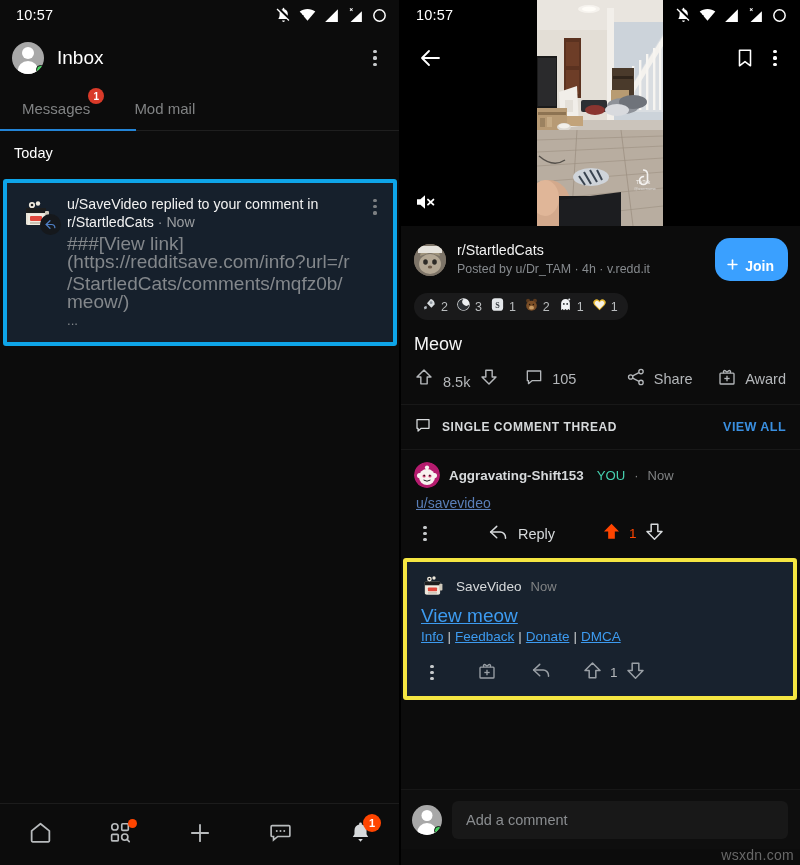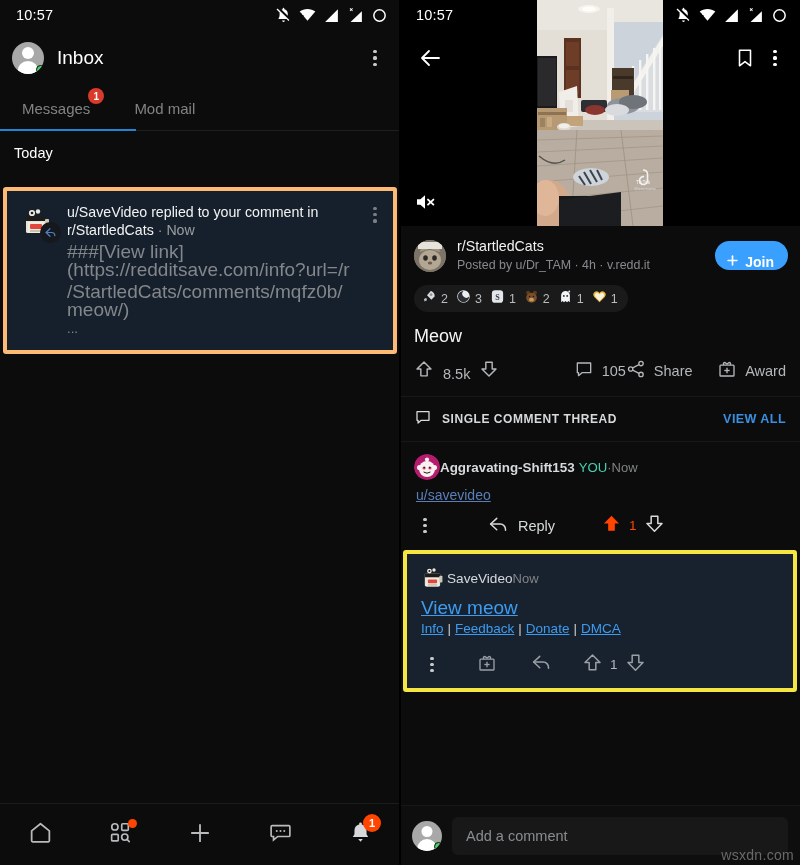--- a/index.html
+++ b/index.html
@@ -70,21 +70,21 @@
     color: #fff; font-size: 10px; font-weight: 700;
     display: flex; align-items: center; justify-content: center; padding: 0 4px;
   }
   .tab-underline-track { height: 1px; background: #1f1f1f; position: relative; }
   .tab-underline { position: absolute; left: 0; top: -1.5px; width: 136px; height: 2.5px; background: #2384d6; }
 
   
   .today-label { color: #fff; font-size: 14.5px; font-weight: 500; padding: 14px 0 10px 14px; }
 
   .notif-highlight {
-    margin: 16px 3px; border: 4px solid #fdba74; border-radius: 3px;
+    margin: 8px 3px; border: 4px solid #0ea5e9; border-radius: 3px;
     background: #16202c;
   }
   .notif-card { display: flex; padding: 12px 8px 14px 14px; gap: 12px; }
   .bot-avatar {
     position: relative; width: 34px; height: 34px; flex: none; margin-top: 2px;
   }
   .bot-avatar svg { display: block; }
   .reply-badge {
     position: absolute; right: -6px; bottom: -4px;
     width: 21px; height: 21px; border-radius: 50%;
@@ -127,52 +127,52 @@
   .mute-btn { position: absolute; left: 10px; bottom: 8px; z-index: 6; width: 32px; height: 32px;
               display: flex; align-items: center; justify-content: center; }
 
   
   .post-header { display: flex; align-items: center; padding: 12px 12px 6px 14px; gap: 11px; }
   .sub-avatar { width: 32px; height: 32px; border-radius: 50%; overflow: hidden; flex: none; background: #6b6055; }
   .post-meta { flex: 1; min-width: 0; }
   .sub-name { color: #f2f2f2; font-size: 14.2px; font-weight: 500; line-height: 17px; }
   .post-by { color: #868a8e; font-size: 12.4px; line-height: 16px; margin-top: 2px; }
   .join-btn {
-    background: #3aa0ff; color: #fff; border-radius: 15px; height: 29px;
+    background: #3aa0ff; color: #fff; border-radius: 15px; height: 43px;
     display: flex; align-items: center; gap: 5px; padding: 13px 14px 0 10px;
     font-size: 14px; font-weight: 700; flex: none;
   }
 
   .awards-row {
     margin: 6px 0 0 14px; display: inline-flex; align-items: center; gap: 3px;
     background: #1a1a1b; border-radius: 14px; padding: 4px 10px 4px 8px;
   }
   .award { display: inline-flex; align-items: center; gap: 4px; margin-right: 5px; }
   .award:last-child { margin-right: 0; }
   .award .cnt { color: #b9bcbe; font-size: 12.5px; }
 
   .post-title { color: #f4f4f4; font-size: 18px; padding: 14px 14px 12px 14px; }
 
   
   .action-bar { display: flex; align-items: center; padding: 0 14px 14px 14px; gap: 0; }
   .act { display: flex; align-items: center; gap: 8px; color: #b4b7ba; font-size: 14.5px; }
   .act.votes { gap: 9px; width: 128px; align-items: flex-end; }
-  .act.comments { width: 118px; justify-content: flex-end; }
+  .act.comments { width: 118px; }
   .act.share { width: 106px; }
 
   .thread-bar {
     display: flex; align-items: center; padding: 11px 14px; gap: 10px;
     border-top: 1px solid #181818; border-bottom: 1px solid #181818;
   }
   .thread-label { color: #d7dadc; font-size: 12px; font-weight: 700; letter-spacing: .55px; flex: 1; }
   .view-all { color: #3a8fe0; font-size: 12.6px; font-weight: 700; letter-spacing: .4px; }
 
   
   .comment { padding: 12px 14px 0 14px; }
-  .c-head { display: flex; align-items: center; }
+  .c-head { display: flex; align-items: center; gap: 9px; }
   .c-avatar { width: 26px; height: 26px; border-radius: 50%; overflow: hidden; flex: none; }
   .c-name { color: #d7dadc; font-size: 13.4px; font-weight: 700; }
   .c-you { color: #46d1b0; font-size: 13.2px; font-weight: 400; margin-left: 4px; }
   .c-time { color: #818384; font-size: 13px; }
   .c-body { color: #d7dadc; font-size: 14px; padding: 7px 0 0 2px; }
   .c-link { color: #5a7fb8; text-decoration: underline; }
   .c-actions { display: flex; align-items: center; justify-content: flex-start; gap: 0; padding: 10px 2px 10px 0; }
   .c-act { display: flex; align-items: center; justify-content: center; }
   .vote-count { color: #ff4500; font-size: 13.5px; font-weight: 500; margin: 0 7px; }
   .vote-count.plain { color: #b4b7ba; }
@@ -183,21 +183,21 @@
   }
   .bot-comment { padding: 11px 14px 0 14px; }
   .bot-name { color: #d7dadc; font-size: 13.6px; font-weight: 400; }
   .view-link { color: #3d9bf0; font-size: 19px; font-weight: 500; text-decoration: underline; display: inline-block; margin: 6px 0 2px 0; }
   .bot-links { font-size: 13.5px; color: #5f6b78; padding-bottom: 2px; }
   .bot-links a { color: #3d9bf0; text-decoration: underline; }
   .bot-links .sep { color: #c9ccce; padding: 0 4px; }
 
   
   .composer {
-    position: absolute; left: 0; bottom: 0; width: 400px; height: 60px;
+    position: absolute; left: 0; bottom: 16px; width: 400px; height: 60px;
     background: #0e0e0e; display: flex; align-items: center; gap: 10px; padding: 0 12px 0 12px;
     border-top: 1px solid #171717;
   }
   .composer-avatar { position: relative; width: 30px; height: 30px; border-radius: 50%; background: #a8a8a8; overflow: hidden; flex: none; }
   .composer-avatar::before { content:""; position:absolute; left:50%; top:5px; width:11px; height:11px; border-radius:50%; background:#fff; transform:translateX(-50%); }
   .composer-avatar::after  { content:""; position:absolute; left:50%; top:18px; width:20px; height:16px; border-radius:10px 10px 0 0; background:#fff; transform:translateX(-50%); }
   .composer-input {
     flex: 1; height: 38px; background: #181818; border-radius: 6px;
     display: flex; align-items: center; padding: 0 14px;
     color: #8a8d90; font-size: 14.5px;

